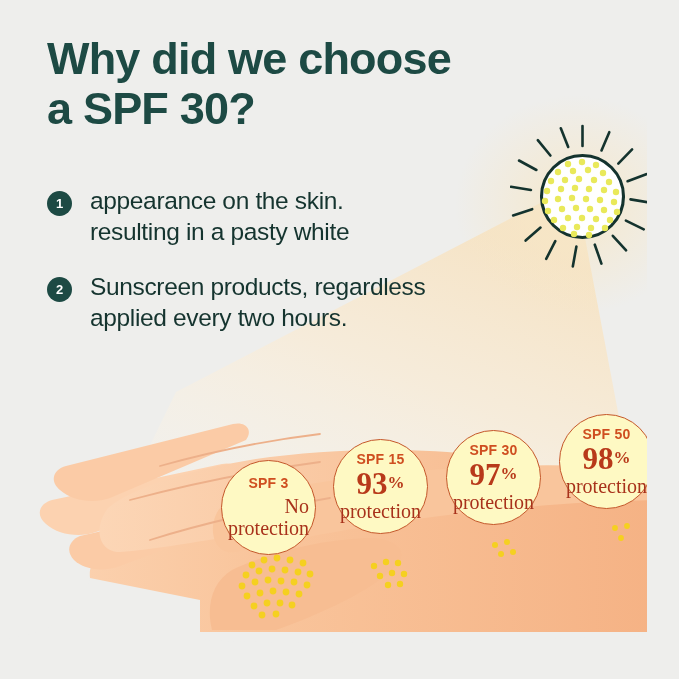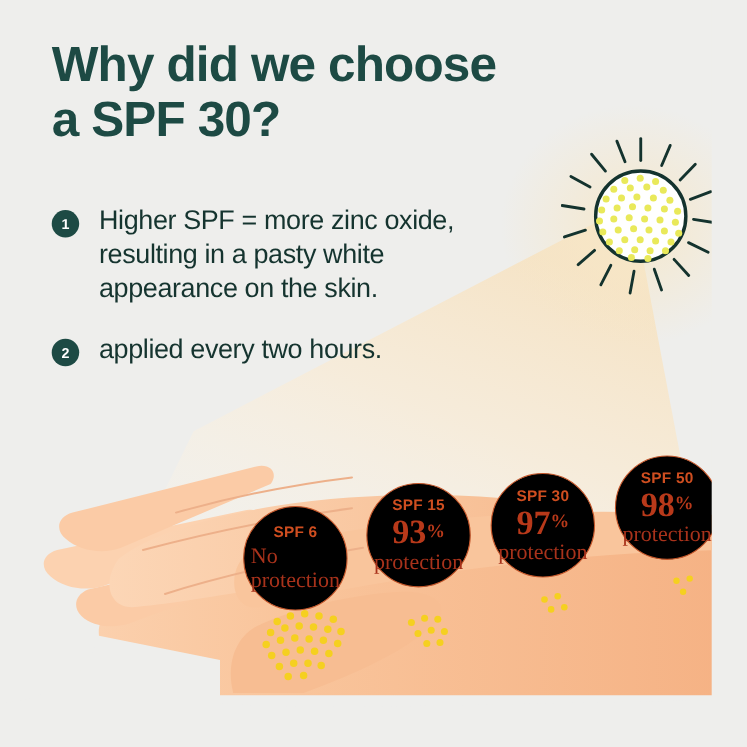--- a/index.html
+++ b/index.html
@@ -81,28 +81,28 @@
   #arm-layer {
     position: absolute;
     left: 0; top: 0;
     width: 679px; height: 679px;
   }
 
   
   .spf-circle {
     position: absolute;
     border-radius: 50%;
-    background: #000000;
+    background: #fef9c3;
     border: 1.4px solid #c4562a;
     box-sizing: border-box;
     display: flex;
     flex-direction: column;
     align-items: center;
     justify-content: center;
-    text-align: left;
+    text-align: right;
   }
   .spf-label {
     color: #cf4e20;
     font-family: "Liberation Sans", sans-serif;
     font-size: 14px;
     font-weight: bold;
     letter-spacing: 0.2px;
   }
   .spf-pct {
     color: #b8391a;
@@ -231,28 +231,28 @@
 
   <div id="title">
     <span class="t-line">Why did we choose</span>
     <span class="t-line">a SPF 30?</span>
   </div>
 
   <div id="points">
     <div class="point">
       <span class="point-badge">1</span>
       <span class="point-text">
-        <span class="p-line">Higher SPF = more zinc oxide,</span>
+        <span class="p-line">appearance on the skin.</span>
         <span class="p-line">resulting in a pasty white</span>
-        <span class="p-line">appearance on the skin.</span>
       </span>
     </div>
     <div class="point">
       <span class="point-badge">2</span>
       <span class="point-text">
+        <span class="p-line">Sunscreen products, regardless</span>
         <span class="p-line">applied every two hours.</span>
       </span>
     </div>
   </div>
 
   <svg id="arm-layer" viewBox="0 0 679 679">
 
     <path d="M118,548 C200,535 330,512 430,500 C520,490 600,485 679,481 L679,632 L150,632 C120,625 95,600 90,578 C88,562 100,551 118,548 Z" fill="url(#skinGrad)"></path>
 
     <path d="M74,560 C66,552 68,541 80,536 L238,500 C252,497 258,507 252,516 L120,566 C104,572 84,570 74,560 Z" fill="#fbcba6"></path>
@@ -319,21 +319,21 @@
       <circle cx="501" cy="554" r="3.0"></circle>
         <circle cx="513" cy="552" r="3.0"></circle>
 
       <circle cx="615" cy="528" r="2.9"></circle>
         <circle cx="627" cy="526" r="2.9"></circle>
       <circle cx="621" cy="538" r="2.9"></circle>
     </g>
   </svg>
 
   <div class="spf-circle" style="left:221px; top:460px; width:95px; height:95px;">
-    <span class="spf-label">SPF 6</span>
+    <span class="spf-label">SPF 3</span>
     <span class="spf-sub two-line">
       <span style="display:block">No</span>
       <span style="display:block">protection</span>
     </span>
   </div>
 
   <div class="spf-circle" style="left:333px; top:439px; width:95px; height:95px;">
     <span class="spf-label">SPF 15</span>
     <span class="spf-pct"><span>93</span><span class="pct-sign">%</span></span>
     <span class="spf-sub">protection</span>

